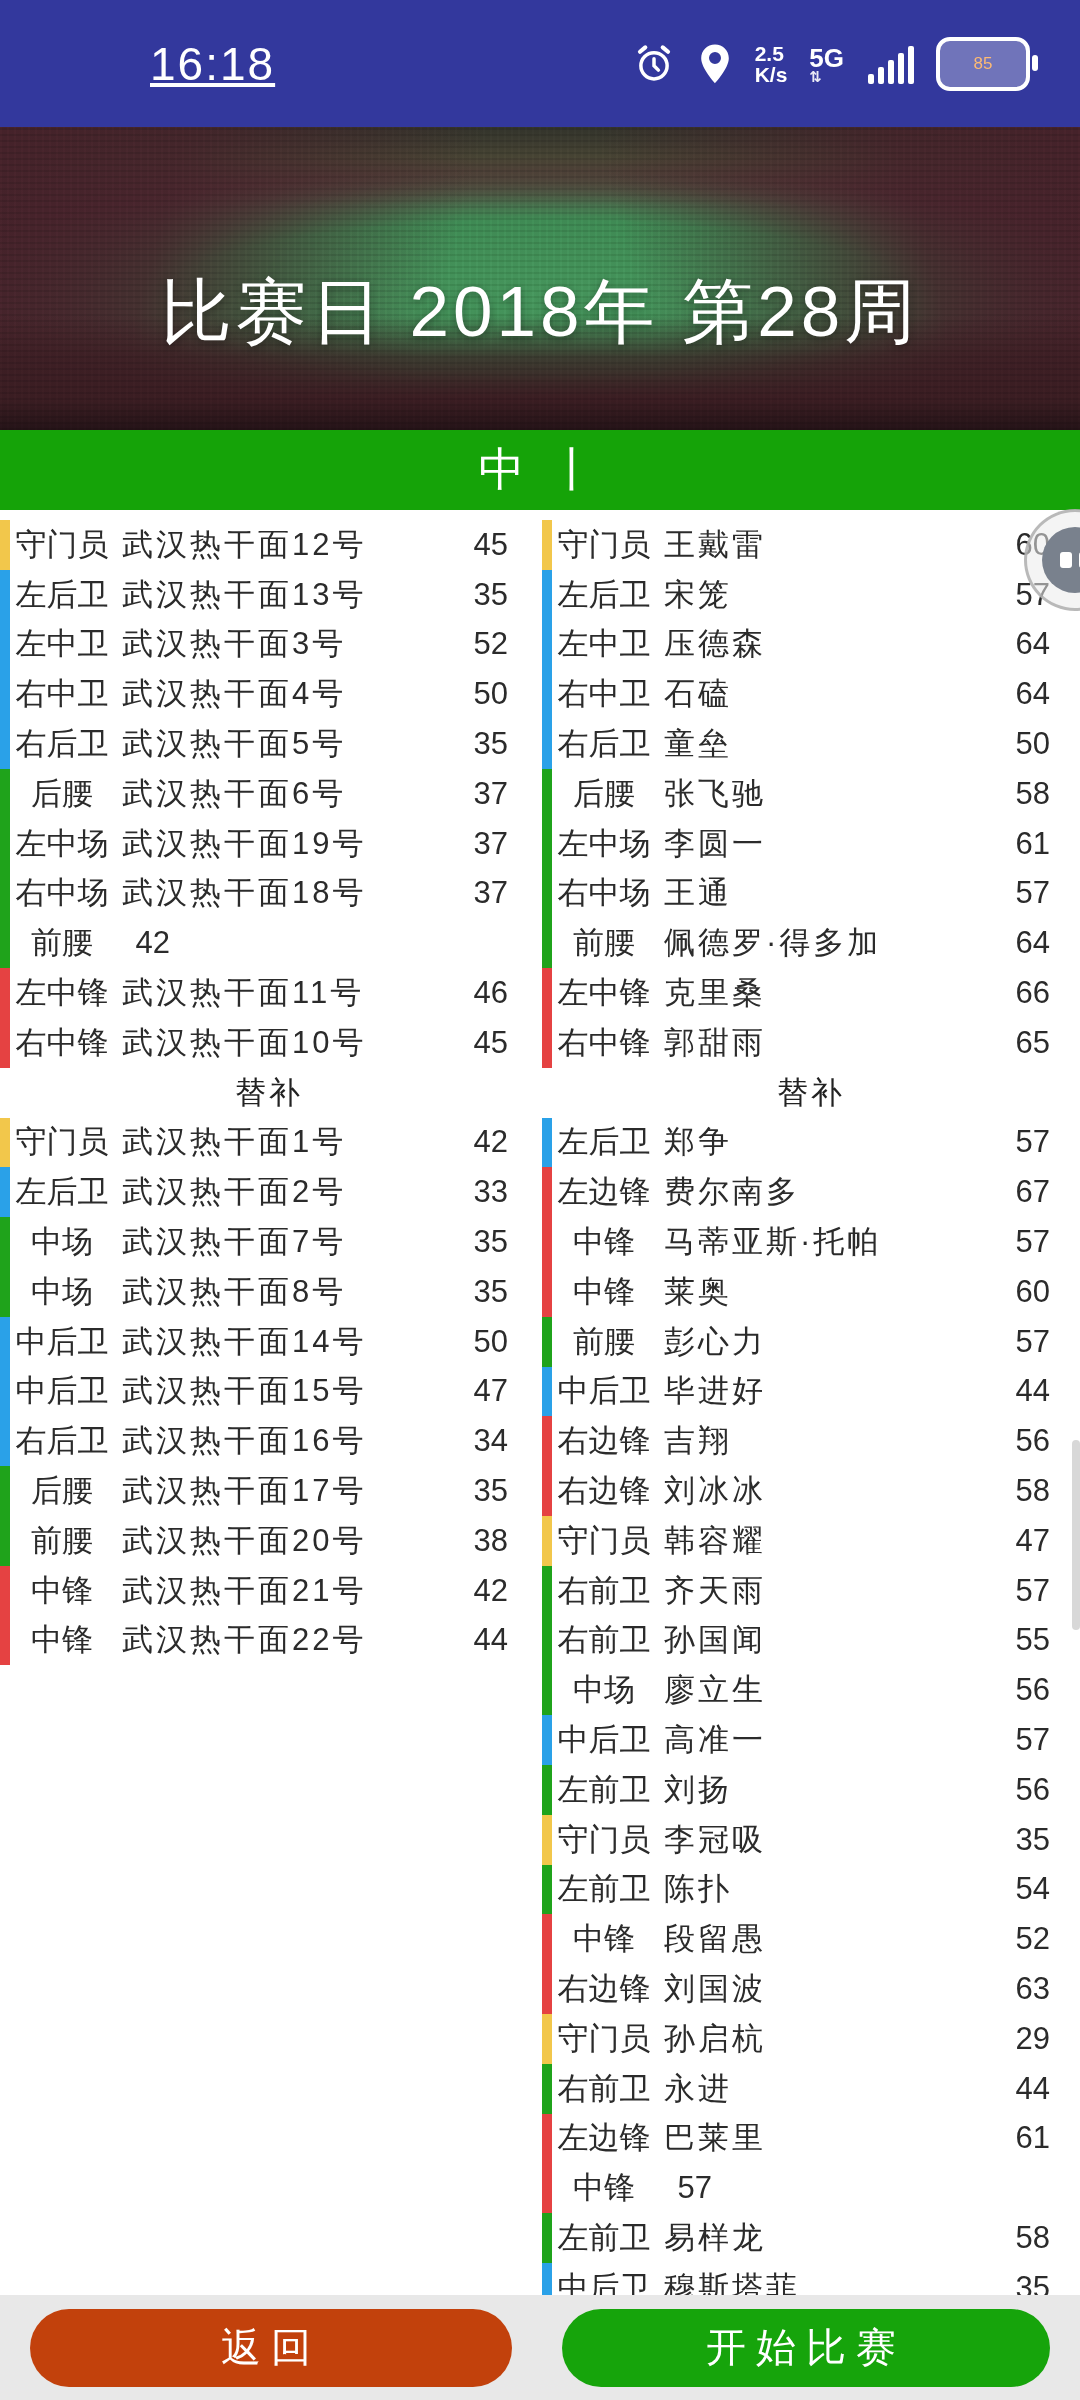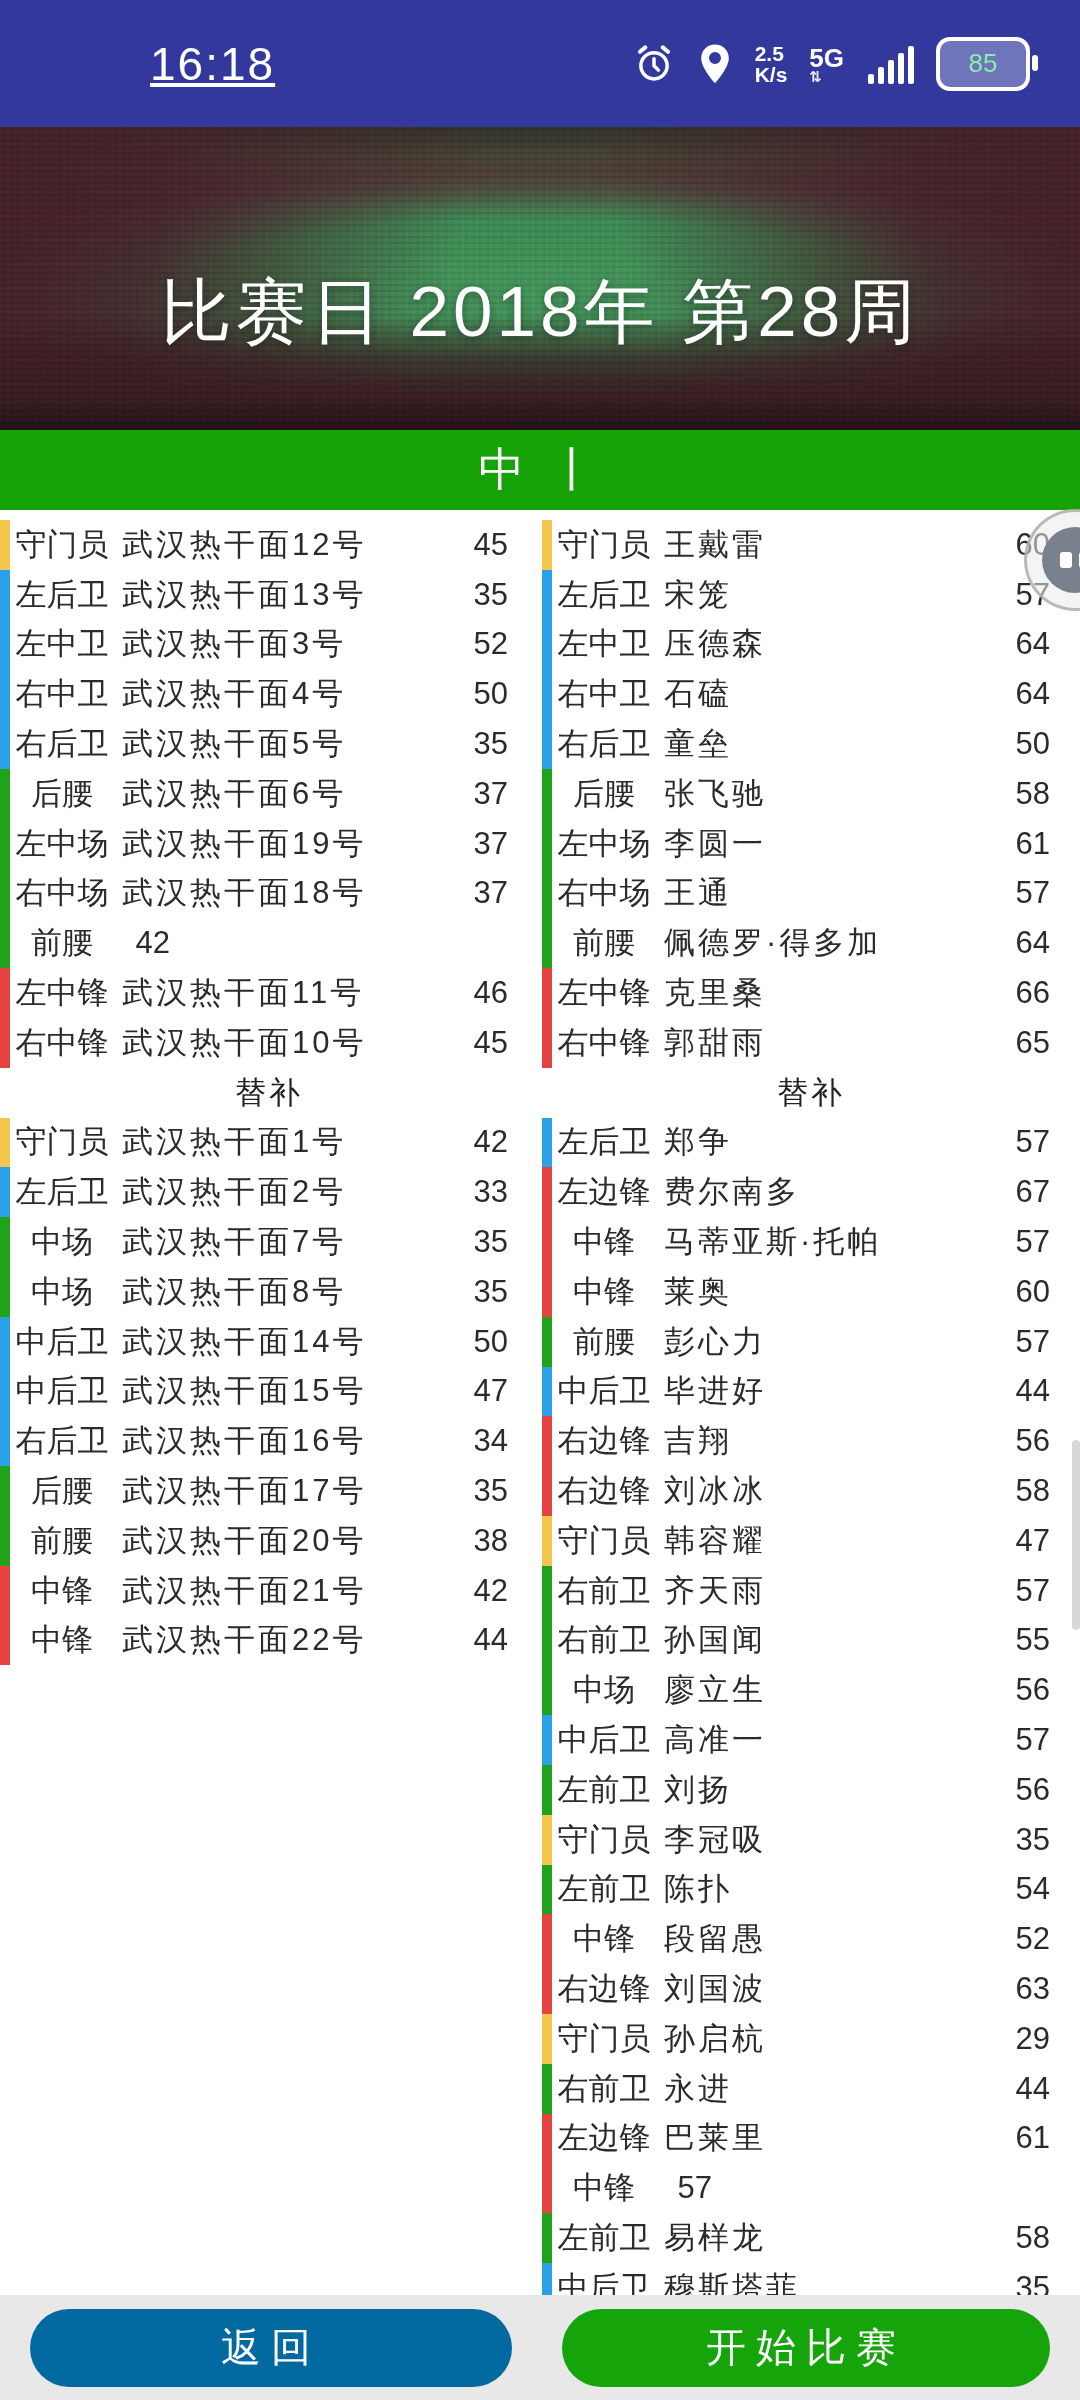--- a/index.html
+++ b/index.html
@@ -19,21 +19,21 @@
   .sicon{display:flex;align-items:center;justify-content:center;}
   .netspeed{display:flex;flex-direction:column;align-items:flex-start;line-height:21px;font-size:21px;font-weight:bold;}
   .net5g{display:flex;align-items:flex-end;gap:24px;}
   .g5{font-size:26px;font-weight:bold;line-height:24px;display:flex;flex-direction:column;align-items:flex-start;}
   .updown{font-size:15px;line-height:14px;opacity:.9;}
   .bars{display:flex;align-items:flex-end;gap:4px;height:40px;}
   .bars span{width:6px;background:#fff;border-radius:2px;display:block;}
   .battery{position:relative;width:86px;height:46px;border:4px solid #fff;border-radius:14px;
     background:rgba(255,255,255,.30);display:flex;align-items:center;justify-content:center;}
   .battery .cap{position:absolute;right:-12px;top:14px;width:6px;height:16px;background:#fff;border-radius:3px;}
-  .battery .lvl{font-size:26px;color:#86efac;}
+  .battery .lvl{font-size:17px;color:#fdba74;}
   
   .header{
     position:absolute;top:127px;left:0;width:1080px;height:303px;overflow:hidden;
     background:
       linear-gradient(0deg,#241317 0%,#3a1d22 10%,rgba(58,29,34,.72) 24%,rgba(58,29,34,0) 38%),
       linear-gradient(105deg,#45222a 0%,rgba(69,34,42,.85) 16%,rgba(69,34,42,0) 42%),
       linear-gradient(255deg,#45222a 0%,rgba(69,34,42,.85) 16%,rgba(69,34,42,0) 42%),
       linear-gradient(180deg,#32332b 0%,#474434 10%,rgba(71,68,52,0) 26%),
       radial-gradient(ellipse 58% 42% at 50% 56%,#46955c 0%,#3f8a54 60%,rgba(63,138,84,0) 100%),
       #5a343c;
@@ -74,21 +74,21 @@
     background:rgba(235,235,235,.55);border:3px solid rgba(170,170,170,.8);
     display:flex;align-items:center;justify-content:center;}
   .float-ball .inner{width:66px;height:66px;border-radius:50%;background:#79818D;
     display:flex;align-items:center;justify-content:center;gap:7px;}
   .float-ball .inner i{display:block;width:12px;height:16px;background:#fff;border-radius:3px;}
   
   .footer{position:absolute;left:0;bottom:0;width:1080px;height:105px;background:#E8E8E8;
     display:flex;align-items:center;justify-content:space-between;padding:0 30px;box-sizing:border-box;}
   .btn{height:78px;border:none;border-radius:42px;color:#fff;font-size:40px;letter-spacing:10px;
     display:flex;align-items:center;justify-content:center;font-family:inherit;}
-  .btn-back{width:482px;background:#0369a1;}
+  .btn-back{width:482px;background:#c2410c;}
   .btn-start{width:488px;background:#16A40B;}
 </style>
 </head>
 <body>
 
 <div class="screen">
 
   <div class="statusbar">
     <div class="time">16:18</div>
     <div class="status-right">

